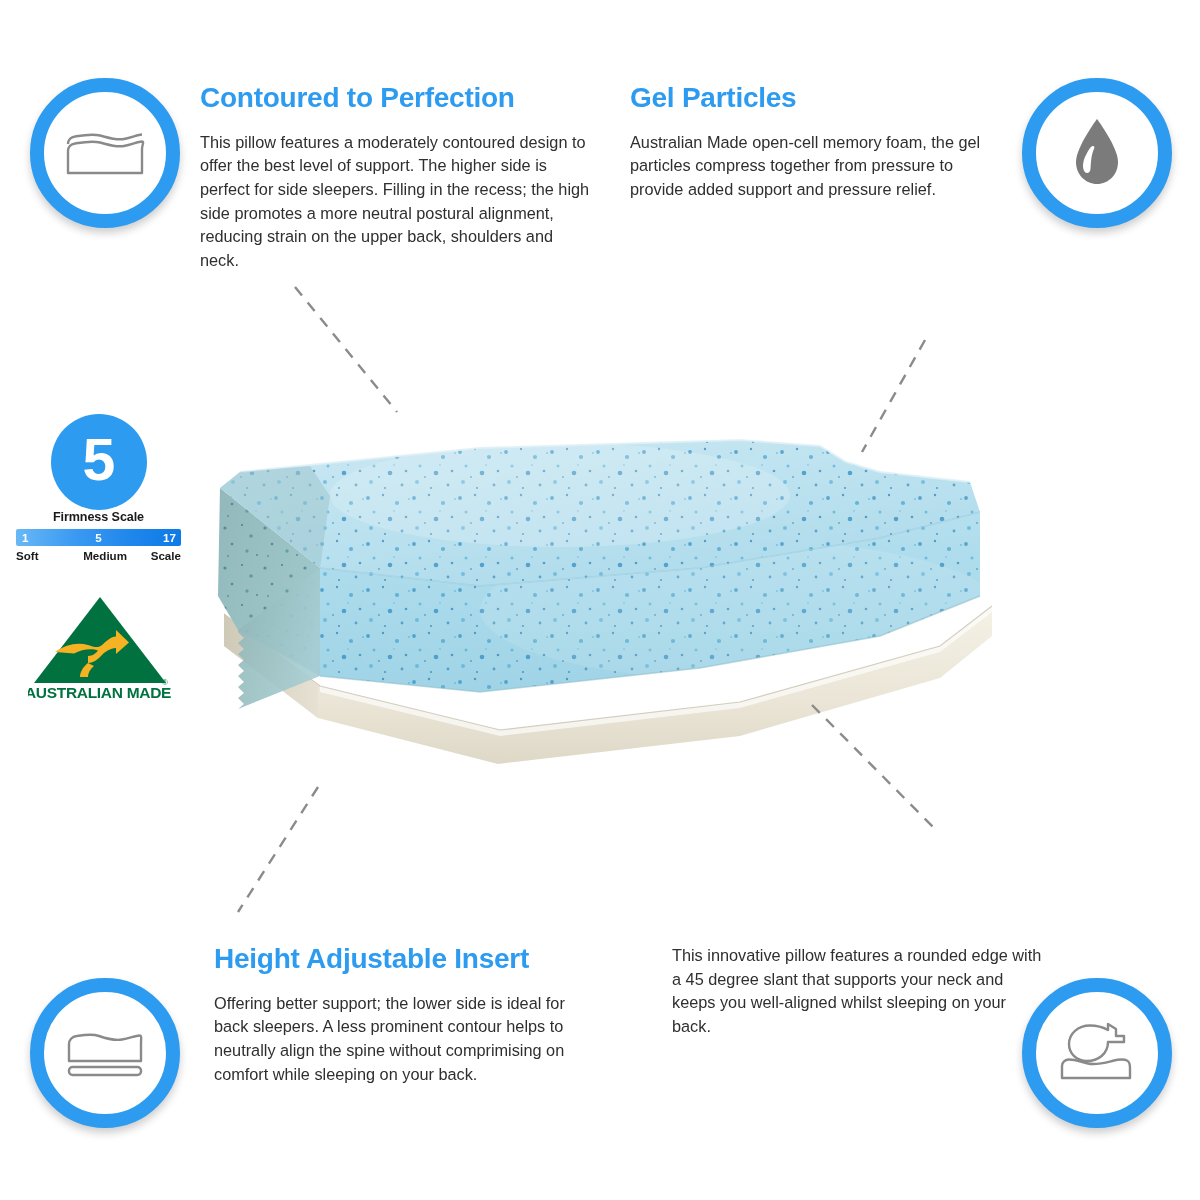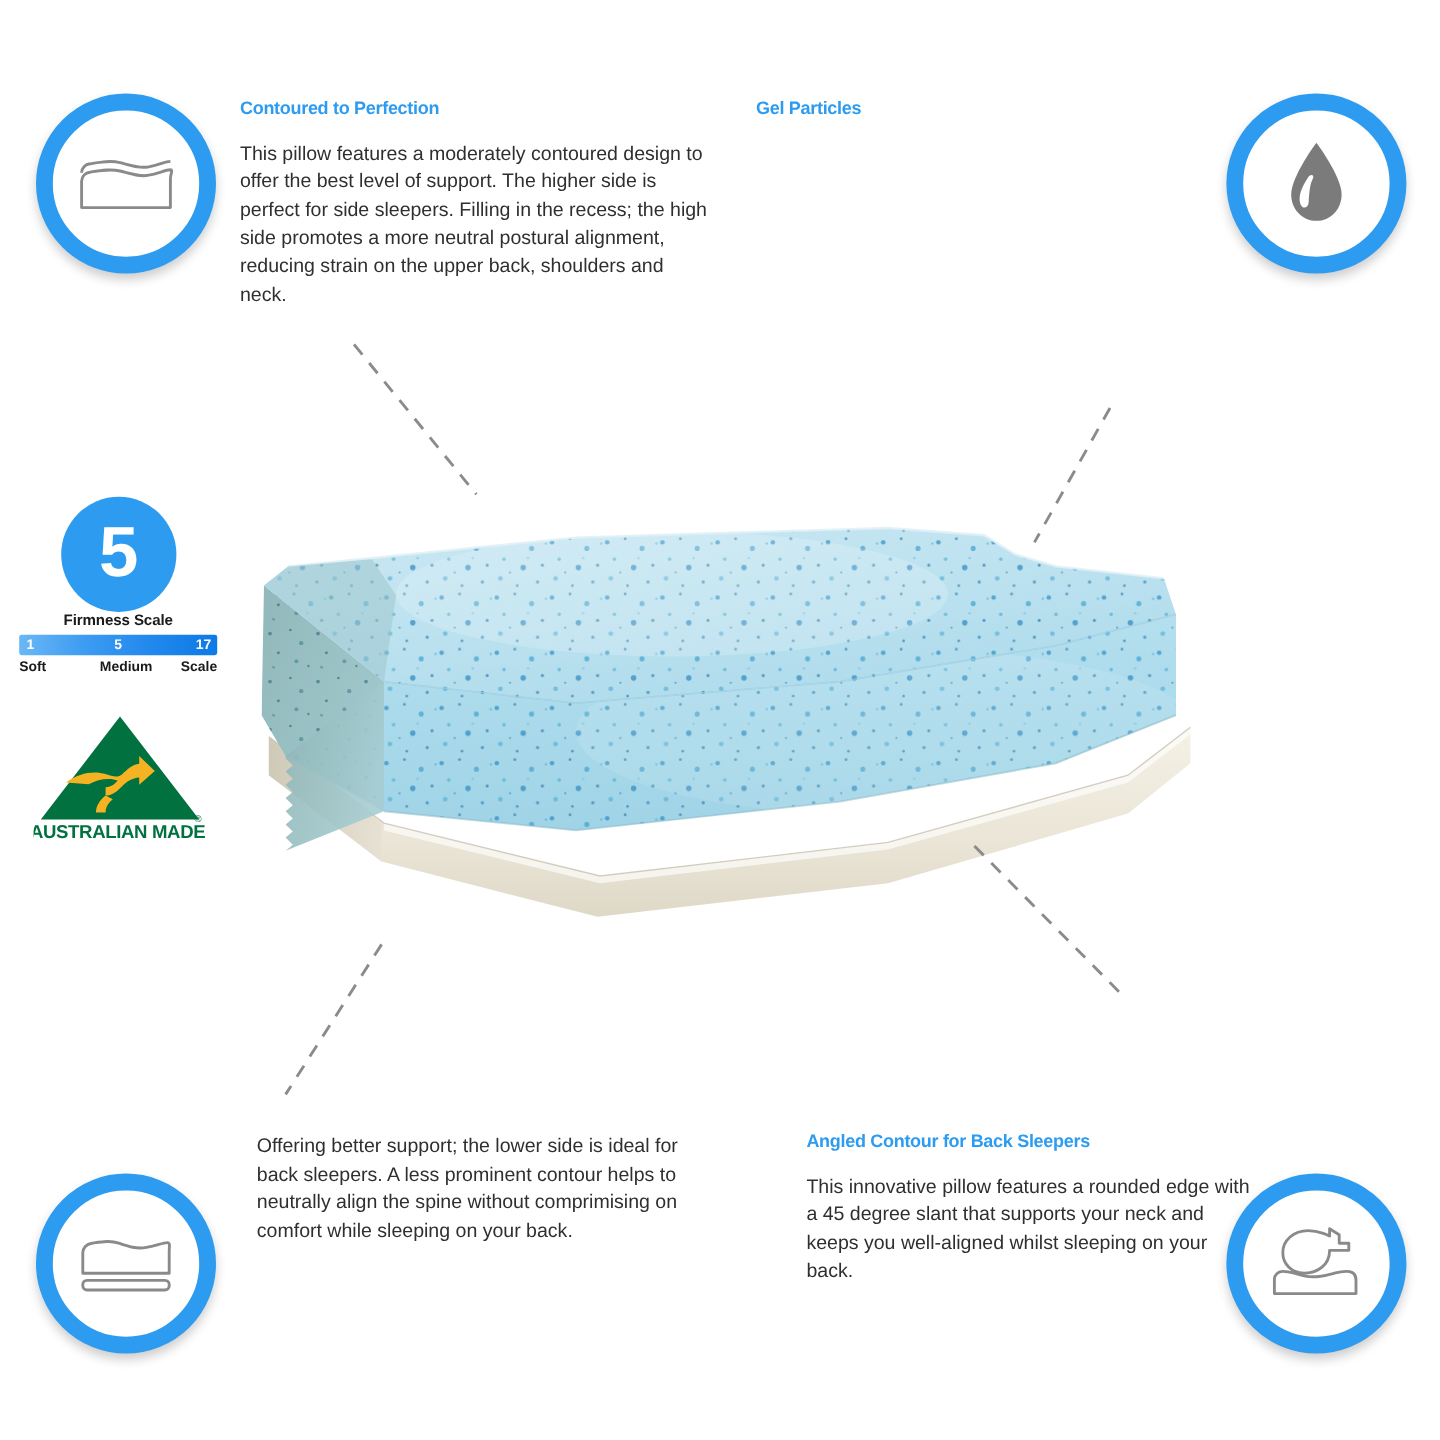--- a/index.html
+++ b/index.html
@@ -22,21 +22,21 @@
   }
   .ring svg{display:block;}
   .ring-tl{left:30px;top:78px;}
   .ring-tr{left:1022px;top:78px;}
   .ring-bl{left:30px;top:978px;}
   .ring-br{left:1022px;top:978px;}
 
   
   .block{position:absolute;}
   .heading{
-    color:#2c9bf0;font-weight:bold;font-size:15px;line-height:1.1;
+    color:#2c9bf0;font-weight:bold;font-size:28px;line-height:1.1;
     letter-spacing:-0.25px;margin:0 0 17px 0;white-space:nowrap;
   }
   .para{
     color:#2f2f2f;font-size:16.3px;line-height:1.45;margin:0 0 16px 0;
   }
   .para:last-child{margin-bottom:0;}
   .para sup{font-size:0.62em;vertical-align:super;line-height:0;}
 
   .blk-tl{left:200px;top:83px;width:392px;}
   .blk-tr{left:630px;top:83px;width:375px;}
@@ -251,28 +251,29 @@
     </span>
   </div>
 
   <div class="block blk-tl">
     <h2 class="heading">Contoured to Perfection</h2>
     <p class="para">This pillow features a moderately contoured design to offer the best level of support. The higher side is perfect for side sleepers. Filling in the recess; the high side promotes a more neutral postural alignment, reducing strain on the upper back, shoulders and neck.</p>
   </div>
 
   <div class="block blk-tr">
     <h2 class="heading">Gel Particles</h2>
+    <p class="para">Australian Made open-cell memory foam, the gel particles compress together from pressure to provide added support and pressure relief.</p>
   </div>
 
   <div class="block blk-bl">
+    <h2 class="heading">Height Adjustable Insert</h2>
     <p class="para">Offering better support; the lower side is ideal for back sleepers. A less prominent contour helps to neutrally align the spine without comprimising on comfort while sleeping on your back.</p>
   </div>
 
   <div class="block blk-br">
-    <h2 class="heading">Angled Contour for Back Sleepers</h2>
     <p class="para">This innovative pillow features a rounded edge with a 45 degree slant that supports your neck and keeps you well-aligned whilst sleeping on your back.</p>
   </div>
 
   <div class="firmness">
     <div class="firm-circle">
       <span class="firm-num">5</span>
     </div>
     <div class="firm-label">Firmness Scale</div>
     <div class="firm-bar">
       <span class="fb-1">1</span>

